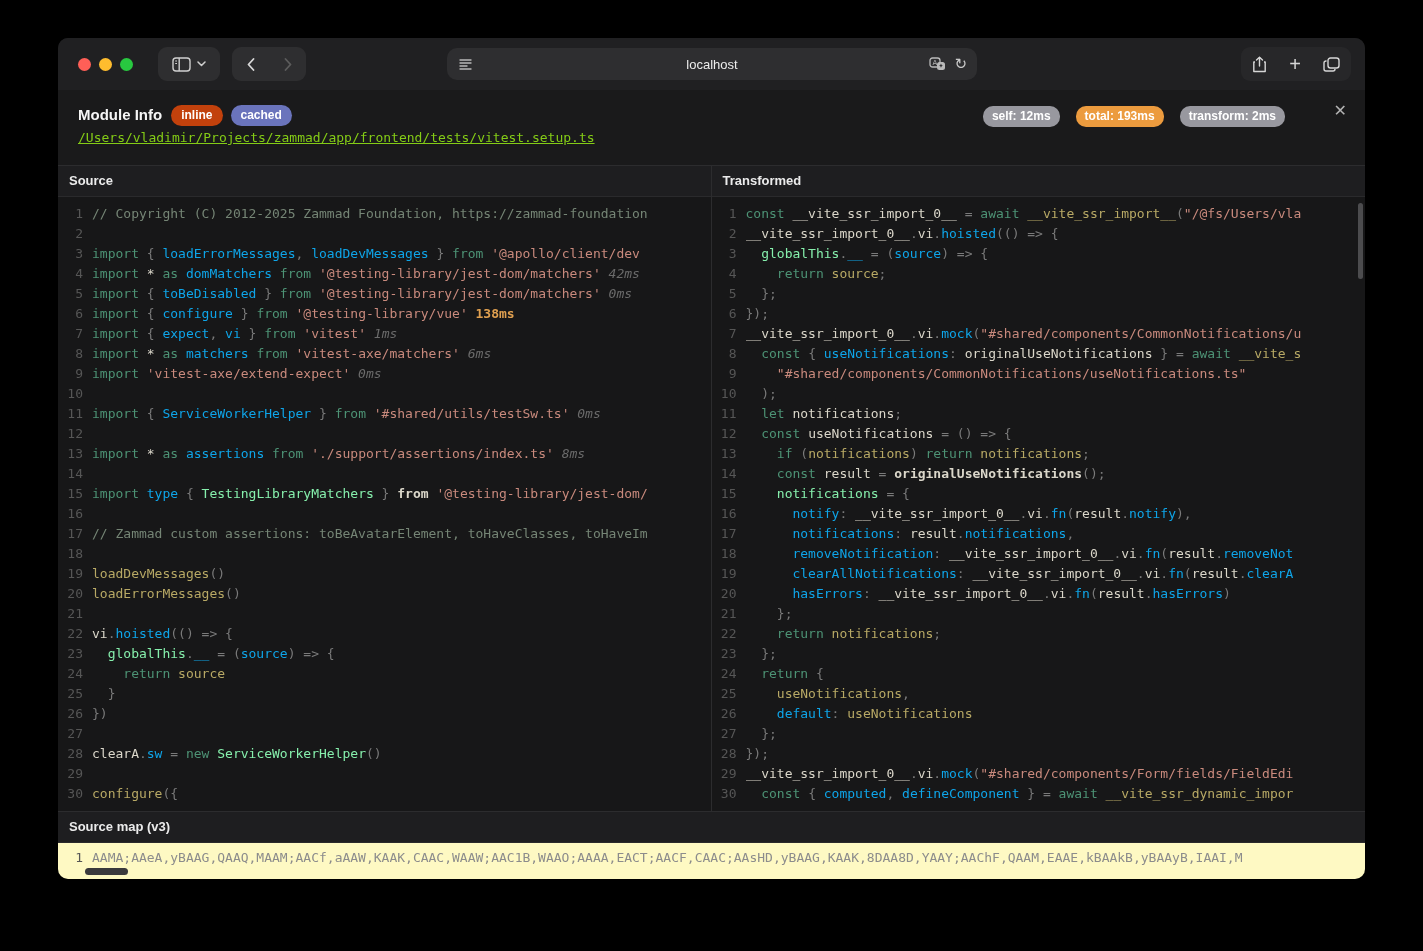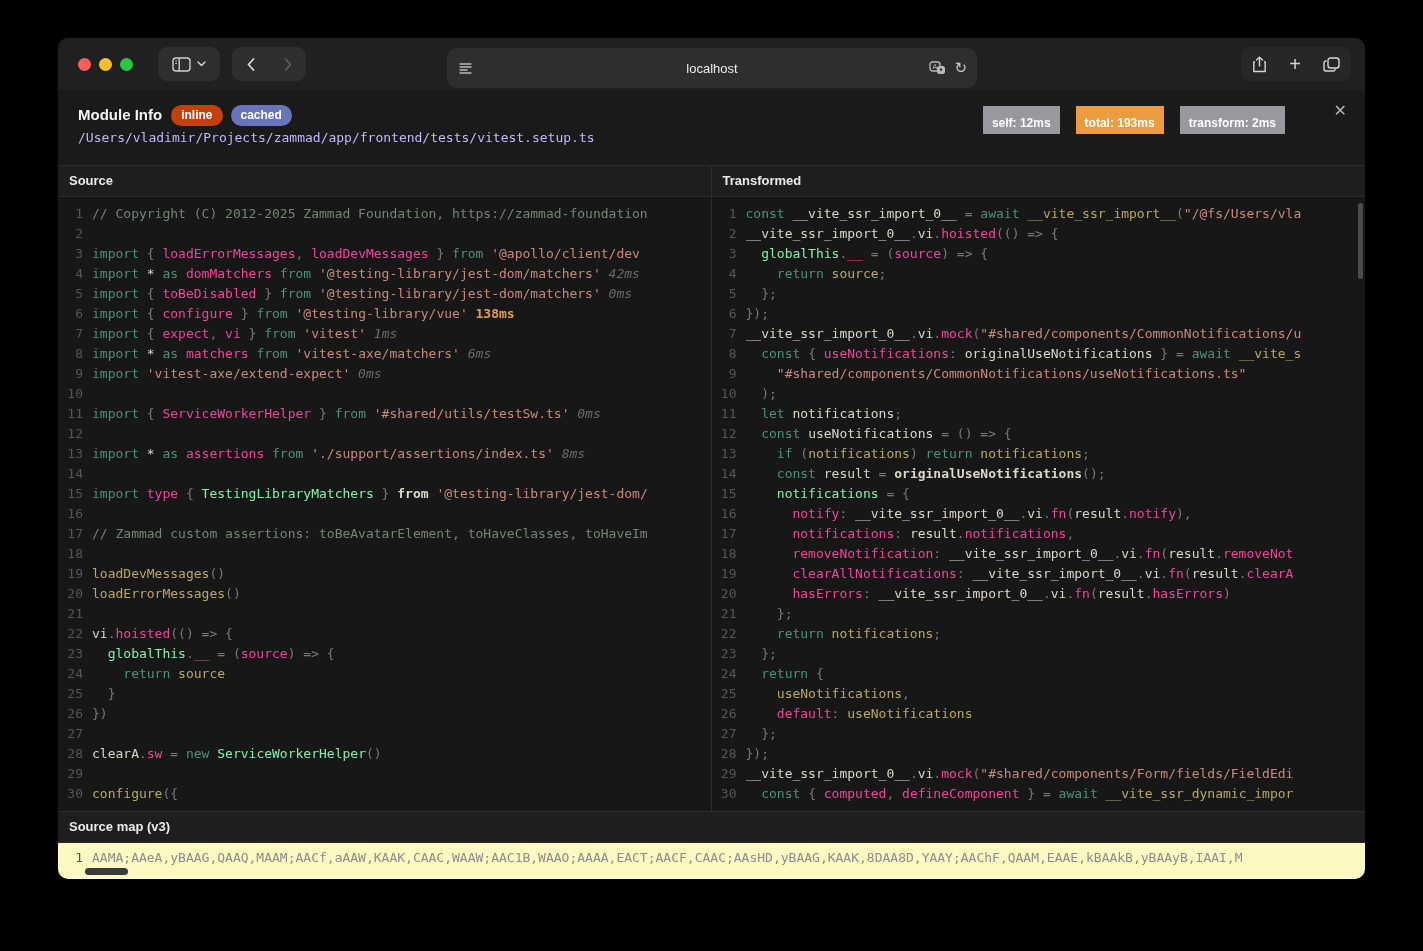--- a/index.html
+++ b/index.html
@@ -12,61 +12,61 @@
   
   .toolbar { position:relative; height:52px; background:#202022; flex:0 0 52px;
     display:flex; align-items:center; }
   .traffic { display:flex; gap:8px; margin-left:20px; }
   .tl { width:13px; height:13px; border-radius:50%; border:none; }
   .pillbtn { height:34px; background:#2e2e30; border-radius:9px; display:flex;
     align-items:center; justify-content:center; }
   .sidebar-pill { width:62px; margin-left:25px; gap:6px; }
   .nav-pill { width:74px; margin-left:12px; }
   .nav-half { width:37px; height:34px; display:flex; align-items:center; justify-content:center; }
-  .urlbar { position:absolute; left:389px; top:10px; width:530px; height:40px;
+  .urlbar { position:absolute; left:389px; top:10px; width:530px; height:32px;
     background:#2e2e30; border-radius:10px; display:flex; align-items:center; }
   .url-text { position:absolute; left:0; right:0; text-align:center; color:#ececec;
     font-size:13px; }
   .url-left { margin-left:11px; display:flex; }
   .url-right { position:absolute; right:10px; display:flex; gap:8px; align-items:center; }
   .reload-glyph { color:#c9c9c9; font-size:15px; line-height:1; font-family:"DejaVu Sans", sans-serif; }
   .right-pill { position:absolute; right:14px; top:9px; width:110px; height:34px;
     background:#272729; border-radius:9px; display:flex; align-items:center;
     justify-content:space-between; padding:0 11px; }
   .plus-glyph { color:#d6d6d6; font-size:20px; font-weight:300; line-height:1; }
 
   
   .mod-header { position:relative; padding:15px 20px 13px 20px; background:#1a1a1b;
     border-bottom:1px solid #2c2c2e; flex:0 0 76px; }
   .title-row { display:flex; align-items:center; gap:9px; }
   .mod-title { font-size:15px; font-weight:700; color:#f5f5f5; }
   .badge { font-size:12px; font-weight:700; color:#fff; padding:3px 10px 4px;
     border-radius:11px; line-height:1.2; }
   .file-path { margin-top:7px; font-family:"DejaVu Sans Mono", monospace;
-    font-size:13px; color:#c4b5fd; }
+    font-size:13px; color:#84cc16;text-decoration:underline; }
   .timings { position:absolute; top:16px; right:72px; display:flex; gap:8px; }
-  .timing-pill { font-size:12px; font-weight:700; color:#fff; padding:10px 9px 4px;
-    border-radius:0; line-height:1.2; }
+  .timing-pill { font-size:12px; font-weight:700; color:#fff; padding:3px 9px 4px;
+    border-radius:10px; line-height:1.2; }
   .close-x { position:absolute; top:11px; right:18px; color:#b3b3b3; font-size:16px;
     background:none; border:none; cursor:default; font-family:"DejaVu Sans", sans-serif; }
 
   
   .split { display:flex; flex:1 1 auto; min-height:0; }
   .panel { width:50%; display:flex; flex-direction:column; min-width:0; }
   .panel.left { border-right:1px solid #2c2c2e; }
   .panel-header { flex:0 0 30px; background:#1e1e20; border-bottom:1px solid #2a2a2c;
     font-size:13px; font-weight:700; color:#ebebeb; line-height:30px; padding-left:11px; }
   .code { flex:1 1 auto; background:#171718; padding-top:7px; overflow:hidden; }
   .code-line { display:flex; height:20px; font-family:"DejaVu Sans Mono", monospace;
     font-size:13px; line-height:20px; white-space:pre; }
   .ln { flex:0 0 34px; text-align:right; color:#565656; padding-right:9px; }
   .lc { overflow:hidden; white-space:pre; }
 
   .tk-k  { color:#4d9375; }
-  .tk-v  { color:#ec4899; }
+  .tk-v  { color:#0ea5e9; }
   .tk-s  { color:#c98a7d; }
   .tk-f  { color:#b8a965; }
   .tk-fb { color:#86efac; font-weight:normal; }
   .tk-w  { color:#dbd7ca; }
   .tk-wb { color:#dbd7ca; font-weight:bold; }
   .tk-p  { color:#7a7a7a; }
   .tk-c  { color:#758575; }
   .tk-t  { color:#6b6b6b;font-style:italic; }
   .tk-th { color:#e0a050; font-weight:bold; }
 

